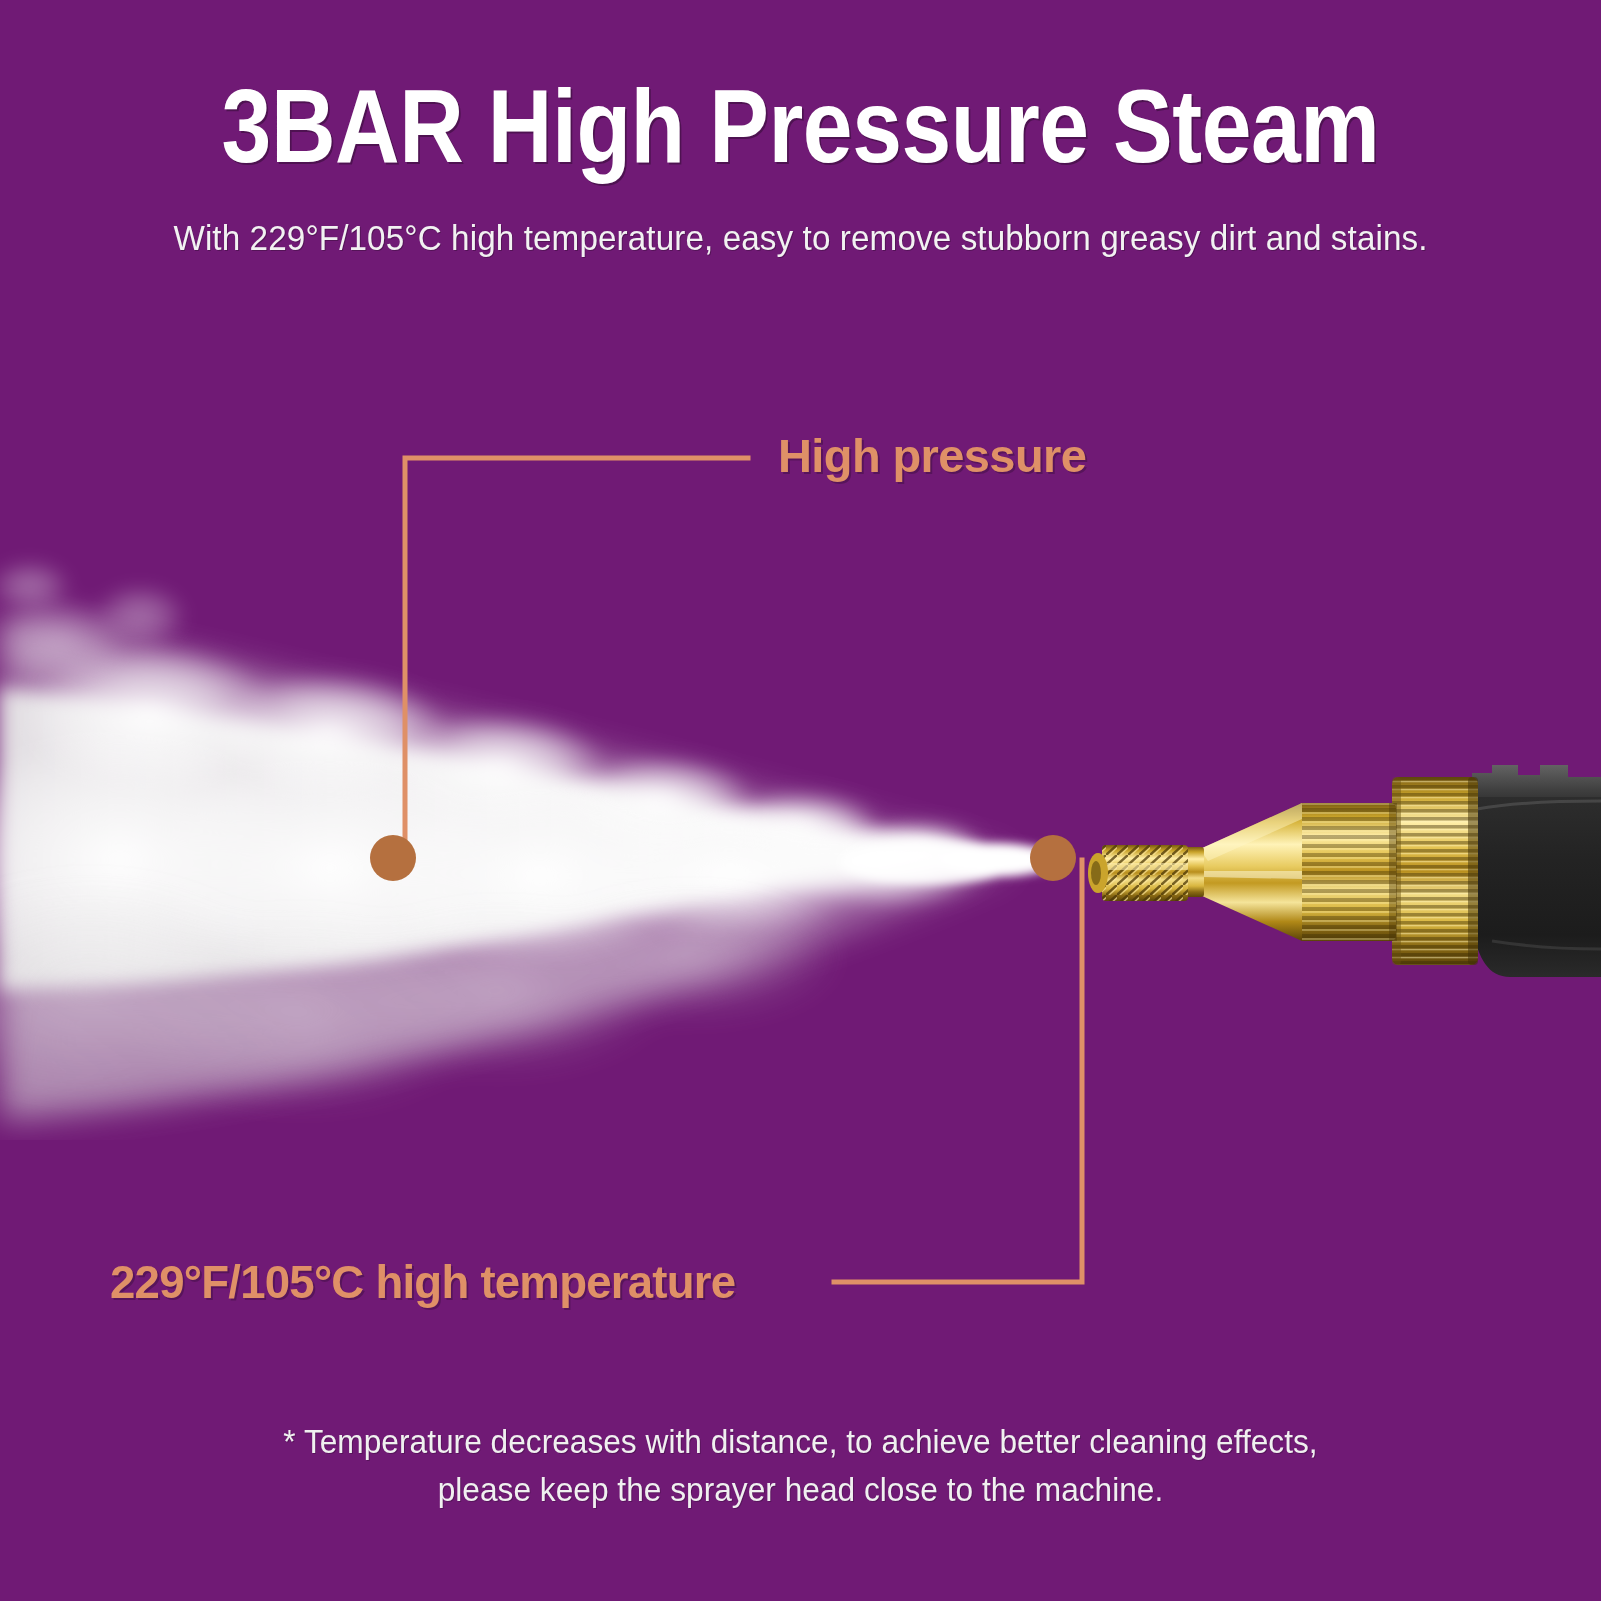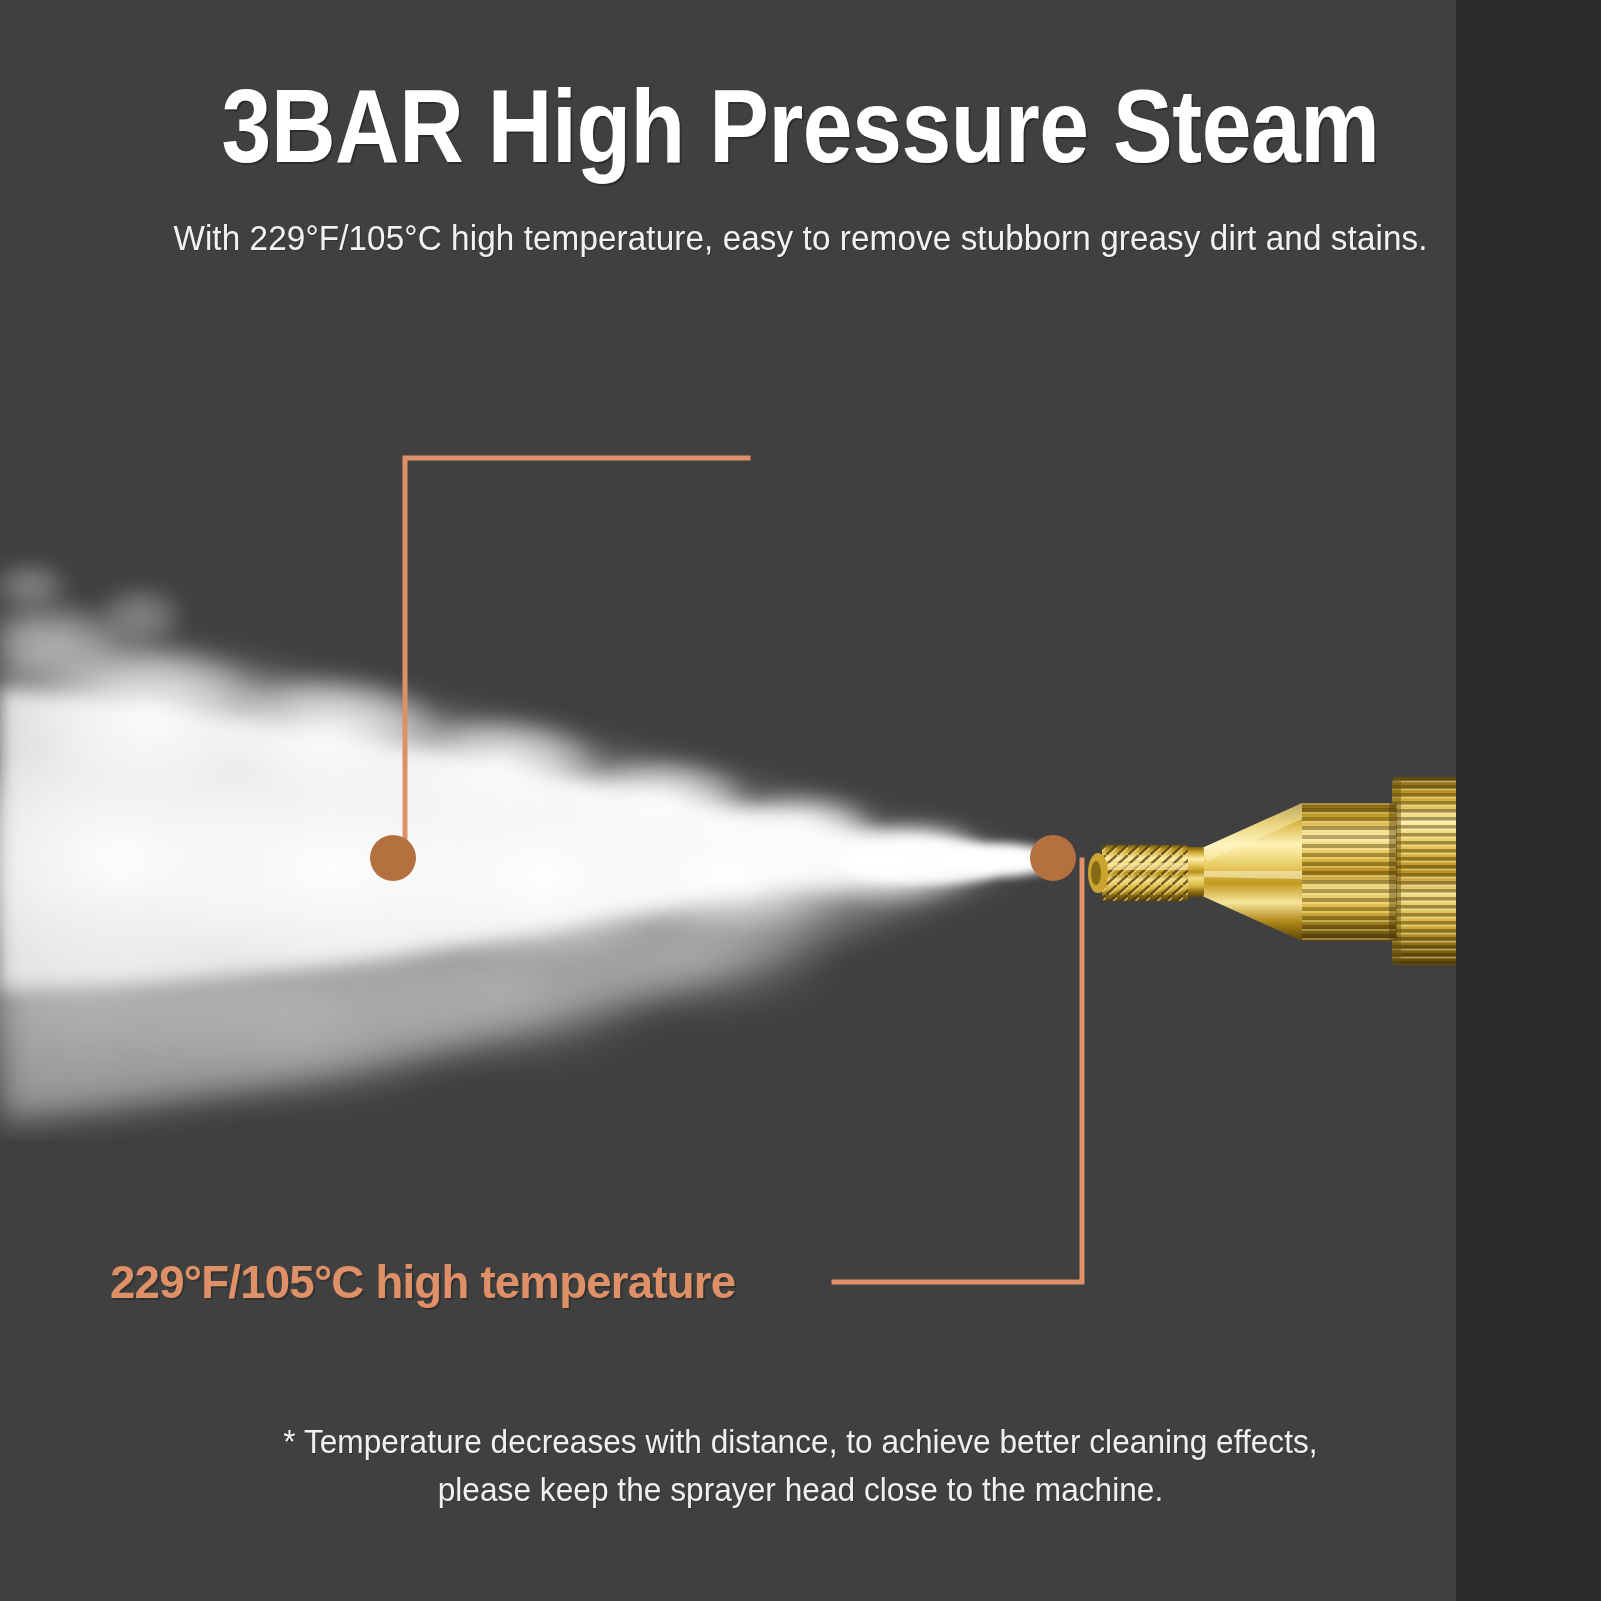--- a/index.html
+++ b/index.html
@@ -2,24 +2,24 @@
 <html><head>
 <meta charset="utf-8">
 <style>
   html, body {
     margin: 0;
     padding: 0;
     background: #2b2b2b;
   }
   #poster {
     position: relative;
-    width: 1456px;
+    width: 1601px;
     height: 1601px;
     overflow: hidden;
-    background: #404040;
+    background: #701a75;
     font-family: "Liberation Sans", sans-serif;
     -webkit-font-smoothing: antialiased;
   }
 
   
   .headline {
     position: absolute;
     left: 0;
     top: 72px;
     width: 1601px;
@@ -321,20 +321,21 @@
     </g>
 
     <g>
       <path d="M1082,860 L1082,1282 L834,1282" stroke="#df9067" stroke-width="5" fill="none" stroke-linecap="square"></path>
     </g>
 
     <circle cx="393" cy="858" r="23" fill="#b5703f"></circle>
     <circle cx="1053" cy="858" r="23" fill="#b5703f"></circle>
   </svg>
 
+  <div class="label-top">High pressure</div>
 
   <div class="label-bottom">229°F/105°C high temperature</div>
 
   <div class="footnote">
     <span class="fn-line">* Temperature decreases with distance, to achieve better cleaning effects,</span>
     <span class="fn-line">please keep the sprayer head close to the machine.</span>
   </div>
 
 </div>
 

